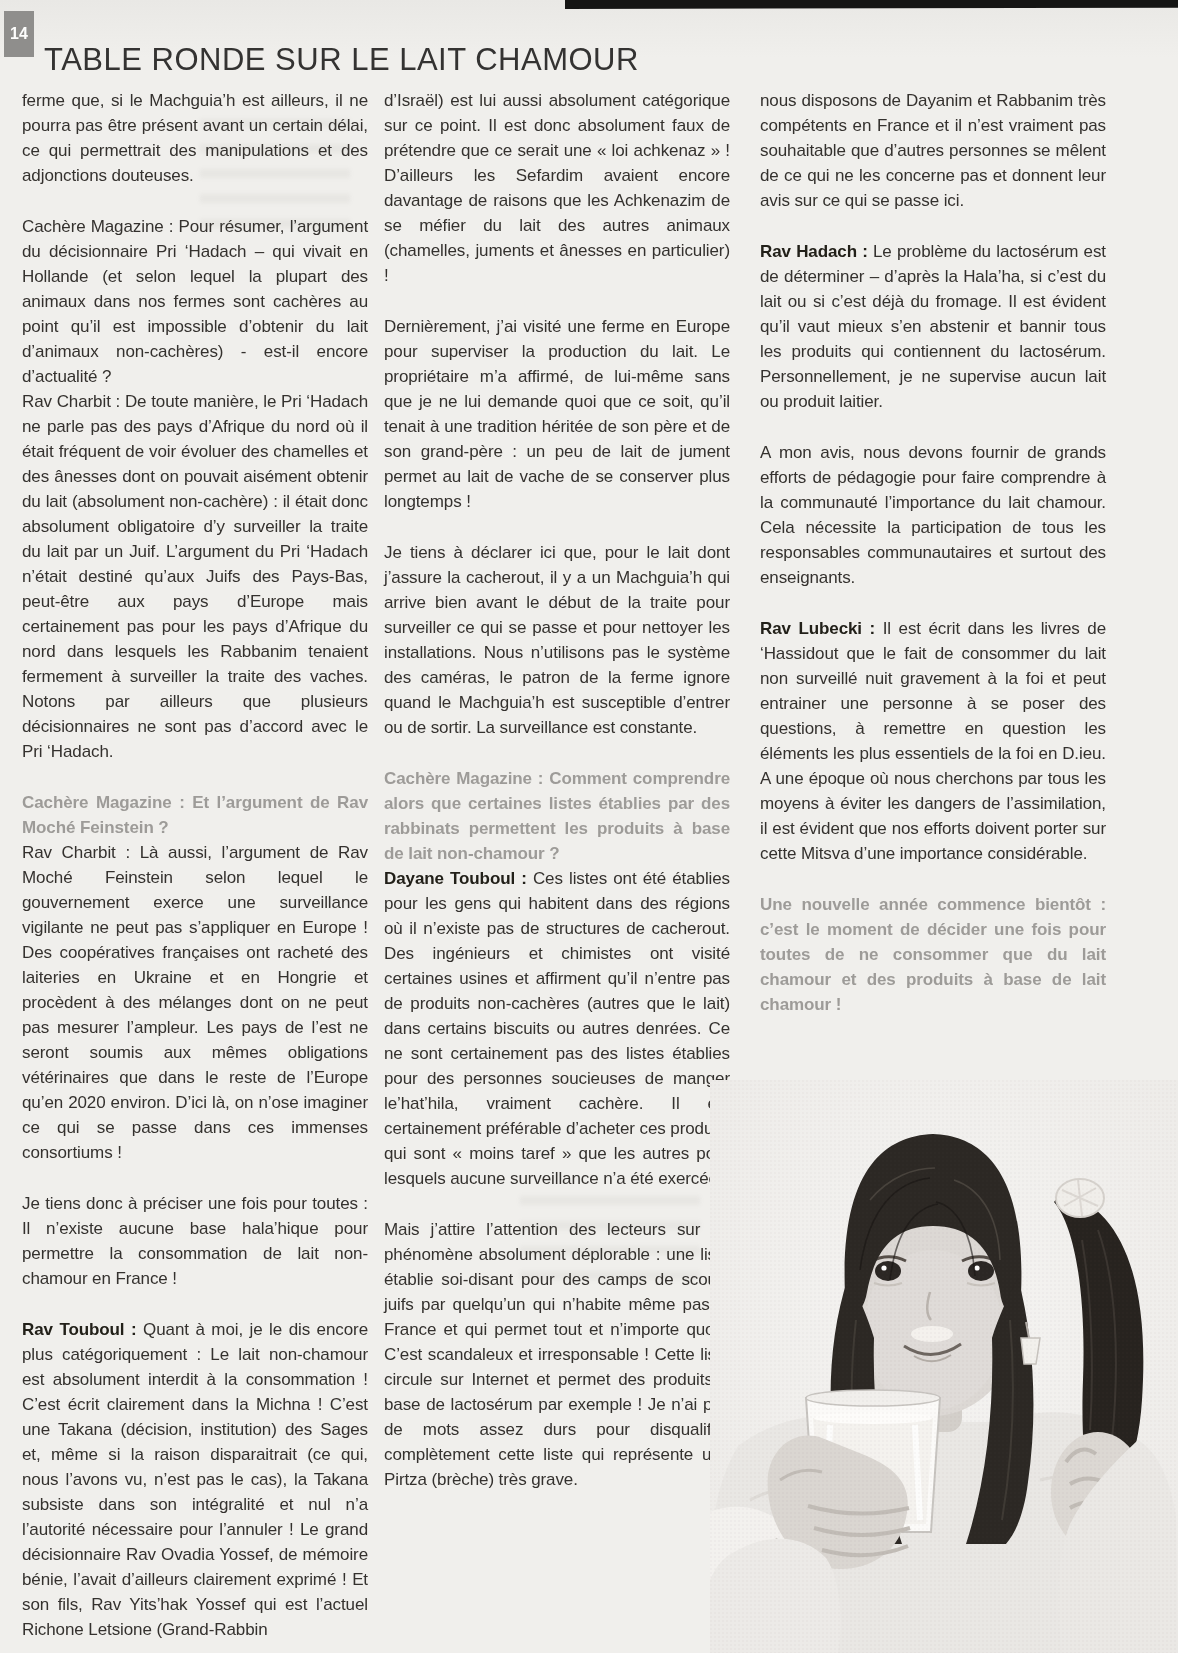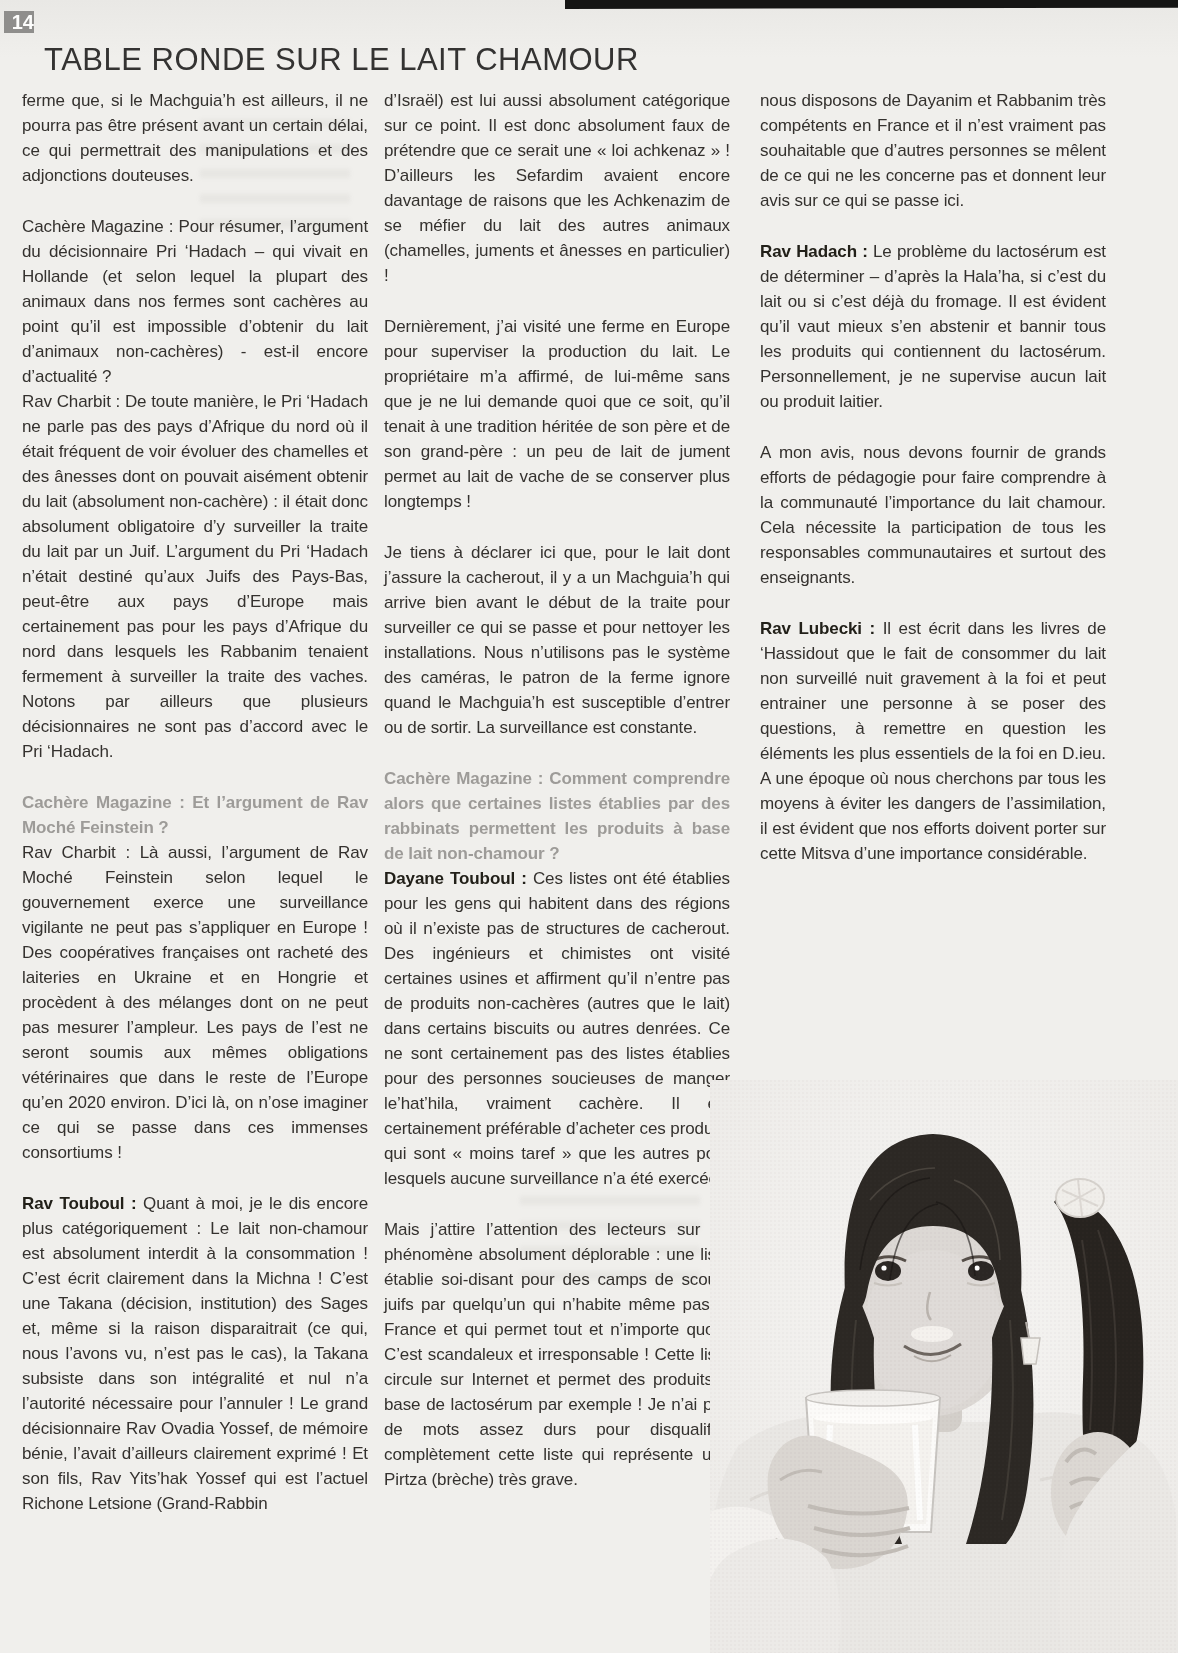--- a/index.html
+++ b/index.html
@@ -5,22 +5,22 @@
   html,body{margin:0;padding:0;}
   body{
     width:1178px;height:1653px;position:relative;overflow:hidden;
     background:#f0efec;
     font-family:"Liberation Sans","DejaVu Sans",sans-serif;
     color:#34312e;
   }
   .top-bar{position:absolute;top:0;left:565px;right:0;height:9px;background:#151514;transform:rotate(-.12deg);transform-origin:left top;}
   .header-band{position:absolute;top:0;left:0;right:0;height:64px;background:linear-gradient(180deg,#e9e8e5 0%,#f0efec 90%);}
   .page-badge{
-    position:absolute;top:11px;left:4px;width:30px;height:22px;background:#8f8e8c;
-    color:#fdfdfc;font-size:20px;font-weight:bold;display:flex;align-items:center;justify-content:flex-end;
+    position:absolute;top:11px;left:4px;width:30px;height:46px;background:#8f8e8c;
+    color:#fdfdfc;font-size:16px;font-weight:bold;display:flex;align-items:center;justify-content:center;
   }
   .page-title{
     position:absolute;top:6px;left:44px;font-size:31px;font-weight:300;letter-spacing:.5px;
     color:#343332;white-space:nowrap;margin-top:36px;
   }
   .col{position:absolute;top:88px;width:346px;text-align:justify;font-size:17px;line-height:25px;letter-spacing:-.1px;}
   .col-1{left:22px;}
   .col-2{left:384px;}
   .col-3{left:746px;margin-left:14px;}
   .col p{margin:0;}
@@ -48,35 +48,37 @@
 <div class="ghost g1"></div>
 <div class="ghost g2"></div>
 <div class="ghost g3"></div>
 
 <div class="col col-1">
     <p class="">ferme que, si le Machguia’h est ailleurs, il ne pourra pas être présent avant un certain délai, ce qui permettrait des manipulations et des adjonctions douteuses.</p>
     <p class=" gap">Cachère Magazine : Pour résumer, l’argument du décisionnaire Pri ‘Hadach – qui vivait en Hollande (et selon lequel la plupart des animaux dans nos fermes sont cachères au point qu’il est impossible d’obtenir du lait d’animaux non-cachères) - est-il encore d’actualité ?</p>
     <p class="">Rav Charbit : De toute manière, le Pri ‘Hadach ne parle pas des pays d’Afrique du nord où il était fréquent de voir évoluer des chamelles et des ânesses dont on pouvait aisément obtenir du lait (absolument non-cachère) : il était donc absolument obligatoire d’y surveiller la traite du lait par un Juif. L’argument du Pri ‘Hadach n’était destiné qu’aux Juifs des Pays-Bas, peut-être aux pays d’Europe mais certainement pas pour les pays d’Afrique du nord dans lesquels les Rabbanim tenaient fermement à surveiller la traite des vaches. Notons par ailleurs que plusieurs décisionnaires ne sont pas d’accord avec le Pri ‘Hadach.</p>
     <p class="question gap">Cachère Magazine : Et l’argument de Rav Moché Feinstein ?</p>
     <p class="">Rav Charbit : Là aussi, l’argument de Rav Moché Feinstein selon lequel le gouvernement exerce une surveillance vigilante ne peut pas s’appliquer en Europe ! Des coopératives françaises ont racheté des laiteries en Ukraine et en Hongrie et procèdent à des mélanges dont on ne peut pas mesurer l’ampleur. Les pays de l’est ne seront soumis aux mêmes obligations vétérinaires que dans le reste de l’Europe qu’en 2020 environ. D’ici là, on n’ose imaginer ce qui se passe dans ces immenses consortiums !</p>
+    <p class=" gap">Je tiens donc à préciser une fois pour toutes : Il n’existe aucune base hala’hique pour permettre la consommation de lait non-chamour en France !</p>
     <p class=" gap"><b class="lead">Rav Touboul :</b> Quant à moi, je le dis encore plus catégoriquement : Le lait non-chamour est absolument interdit à la consommation ! C’est écrit clairement dans la Michna ! C’est une Takana (décision, institution) des Sages et, même si la raison disparaitrait (ce qui, nous l’avons vu, n’est pas le cas), la Takana subsiste dans son intégralité et nul n’a l’autorité nécessaire pour l’annuler ! Le grand décisionnaire Rav Ovadia Yossef, de mémoire bénie, l’avait d’ailleurs clairement exprimé ! Et son fils, Rav Yits’hak Yossef qui est l’actuel Richone Letsione (Grand-Rabbin</p>
   </div>
 <div class="col col-2">
     <p class="">d’Israël) est lui aussi absolument catégorique sur ce point. Il est donc absolument faux de prétendre que ce serait une « loi achkenaz » ! D’ailleurs les Sefardim avaient encore davantage de raisons que les Achkenazim de se méfier du lait des autres animaux (chamelles, juments et ânesses en particulier) !</p>
     <p class=" gap">Dernièrement, j’ai visité une ferme en Europe pour superviser la production du lait. Le propriétaire m’a affirmé, de lui-même sans que je ne lui demande quoi que ce soit, qu’il tenait à une tradition héritée de son père et de son grand-père : un peu de lait de jument permet au lait de vache de se conserver plus longtemps !</p>
     <p class=" gap">Je tiens à déclarer ici que, pour le lait dont j’assure la cacherout, il y a un Machguia’h qui arrive bien avant le début de la traite pour surveiller ce qui se passe et pour nettoyer les installations. Nous n’utilisons pas le système des caméras, le patron de la ferme ignore quand le Machguia’h est susceptible d’entrer ou de sortir. La surveillance est constante.</p>
     <p class="question gap">Cachère Magazine : Comment comprendre alors que certaines listes établies par des rabbinats permettent les produits à base de lait non-chamour ?</p>
     <p class=""><b class="lead">Dayane Touboul :</b> Ces listes ont été établies pour les gens qui habitent dans des régions où il n’existe pas de structures de cacherout. Des ingénieurs et chimistes ont visité certaines usines et affirment qu’il n’entre pas de produits non-cachères (autres que le lait) dans certains biscuits ou autres denrées. Ce ne sont certainement pas des listes établies pour des personnes soucieuses de manger le’hat’hila, vraiment cachère. Il est certainement préférable d’acheter ces produits qui sont « moins taref » que les autres pour lesquels aucune surveillance n’a été exercée.</p>
     <p class=" gap">Mais j’attire l’attention des lecteurs sur un phénomène absolument déplorable : une liste établie soi-disant pour des camps de scouts juifs par quelqu’un qui n’habite même pas la France et qui permet tout et n’importe quoi ! C’est scandaleux et irresponsable ! Cette liste circule sur Internet et permet des produits à base de lactosérum par exemple ! Je n’ai pas de mots assez durs pour disqualifier complètement cette liste qui représente une Pirtza (brèche) très grave.</p>
   </div>
 <div class="col col-3">
     <p class="">nous disposons de Dayanim et Rabbanim très compétents en France et il n’est vraiment pas souhaitable que d’autres personnes se mêlent de ce qui ne les concerne pas et donnent leur avis sur ce qui se passe ici.</p>
     <p class=" gap"><b class="lead">Rav Hadach :</b> Le problème du lactosérum est de déterminer – d’après la Hala’ha, si c’est du lait ou si c’est déjà du fromage. Il est évident qu’il vaut mieux s’en abstenir et bannir tous les produits qui contiennent du lactosérum. Personnellement, je ne supervise aucun lait ou produit laitier.</p>
     <p class=" gap">A mon avis, nous devons fournir de grands efforts de pédagogie pour faire comprendre à la communauté l’importance du lait chamour. Cela nécessite la participation de tous les responsables communautaires et surtout des enseignants.</p>
     <p class=" gap"><b class="lead">Rav Lubecki :</b> Il est écrit dans les livres de ‘Hassidout que le fait de consommer du lait non surveillé nuit gravement à la foi et peut entrainer une personne à se poser des questions, à remettre en question les éléments les plus essentiels de la foi en D.ieu. A une époque où nous cherchons par tous les moyens à éviter les dangers de l’assimilation, il est évident que nos efforts doivent porter sur cette Mitsva d’une importance considérable.</p>
+    <p class="question gap">Une nouvelle année commence bientôt : c’est le moment de décider une fois pour toutes de ne consommer que du lait chamour et des produits à base de lait chamour !</p>
   </div>
 
 <div class="photo">
 <svg width="468" height="573" viewBox="0 0 468 573" xmlns="http://www.w3.org/2000/svg">
   <defs>
     <pattern id="ht" width="4" height="4" patternUnits="userSpaceOnUse">
       <circle cx="1" cy="1" r="0.8" fill="#55504a" opacity="0.08"></circle>
     </pattern>
     <radialGradient id="bgv" cx="50%" cy="40%" r="75%">
       <stop offset="0%" stop-color="#f5f4f2"></stop>

